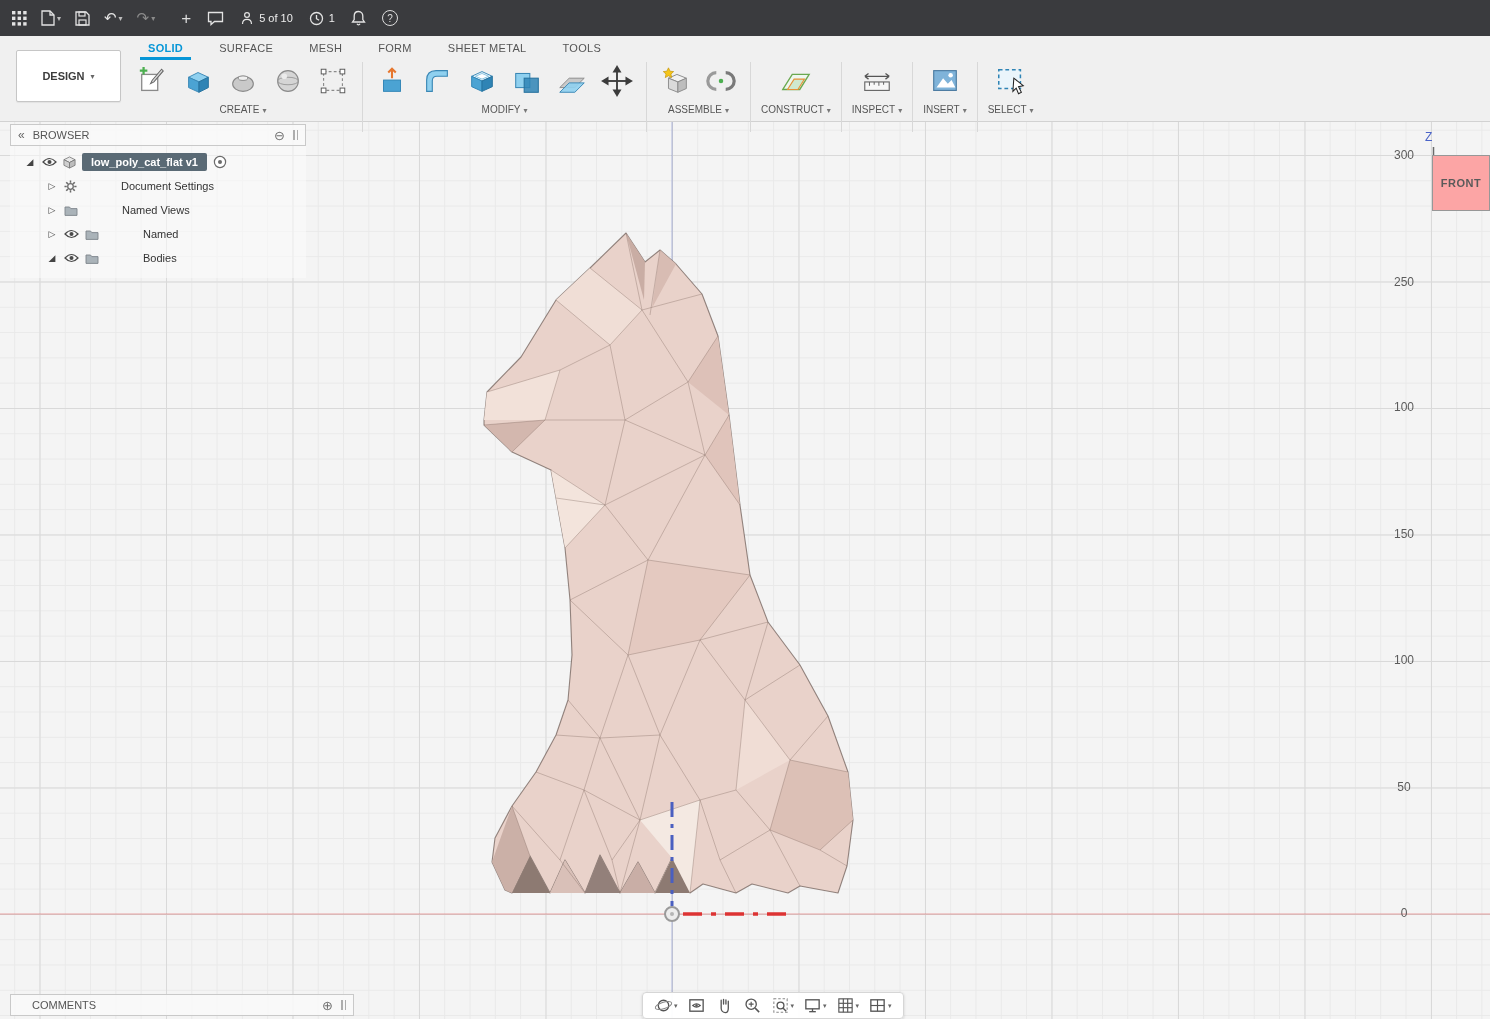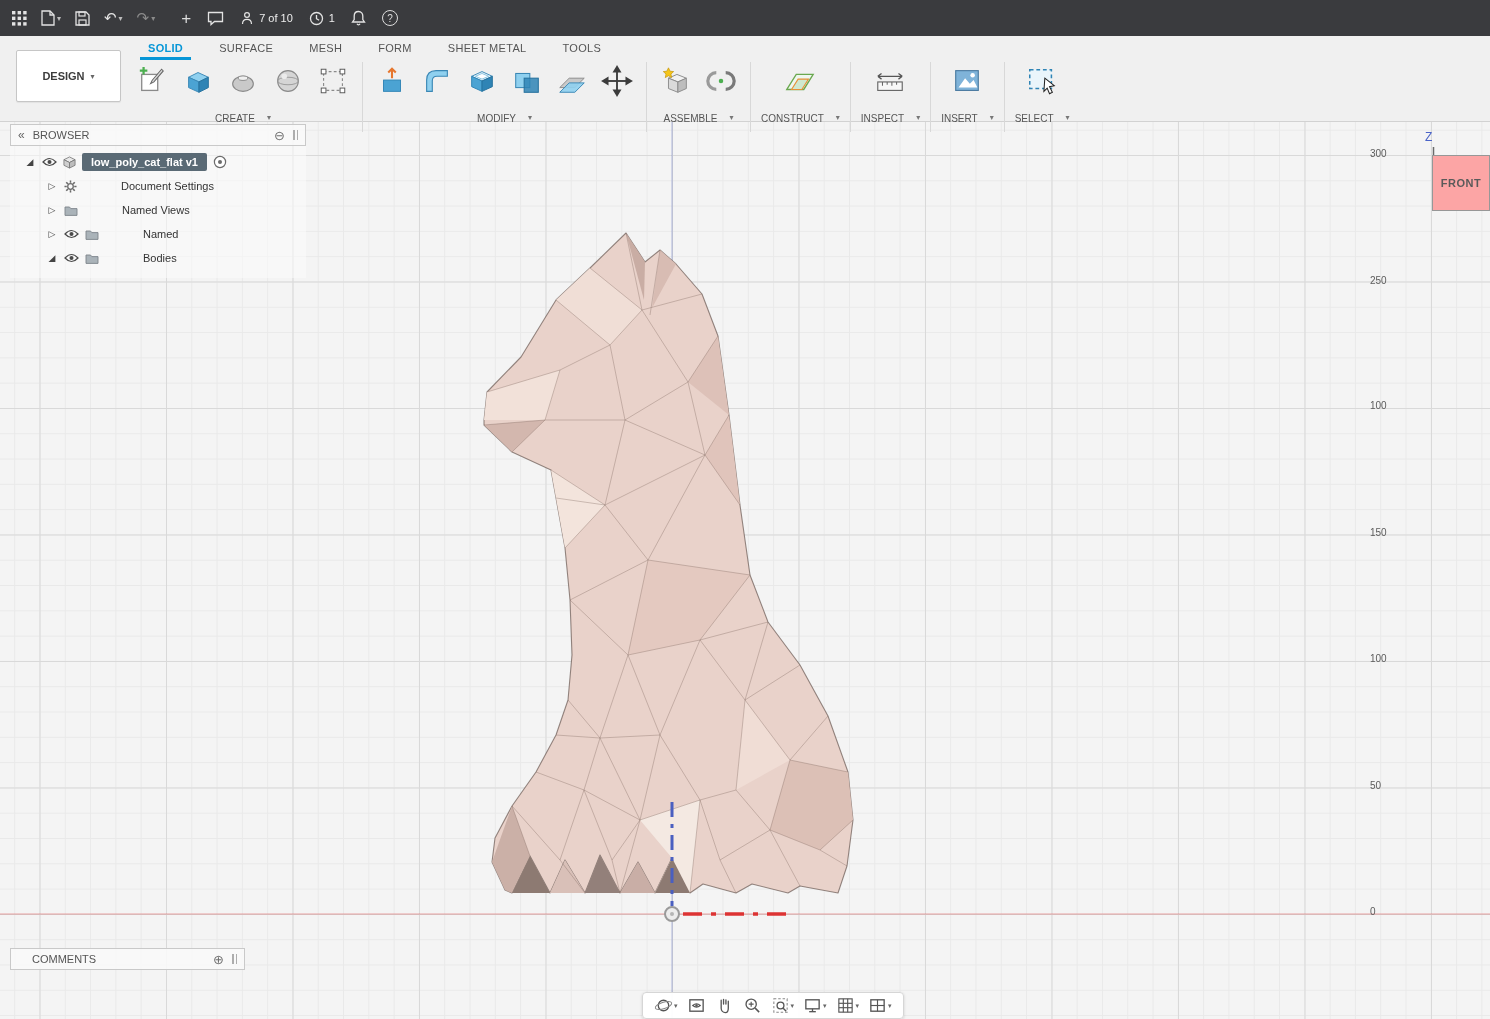--- a/index.html
+++ b/index.html
@@ -24,60 +24,60 @@
   #toolbar { position:absolute; top:36px; left:0; width:100%; height:86px; background:#f0f0f0; border-bottom:1px solid #d2d2d2; z-index:49; }
   .workspace-btn { position:absolute; left:16px; top:14px; width:105px; height:52px; background:#fff; border:1px solid #c6c6c6; border-radius:2px; display:flex; align-items:center; justify-content:center; gap:6px; font-size:11px; font-weight:bold; color:#3c3c3c; cursor:pointer; box-shadow:0 1px 1px rgba(0,0,0,.06); }
   #ribbon { position:absolute; left:124px; top:0; right:0; }
   .ribbon-tabs { display:flex; align-items:center; height:24px; margin-left:6px; }
   .rtab { padding:0 18px; height:24px; line-height:24px; color:#555; letter-spacing:.3px; cursor:pointer; position:relative; font-size:11px; }
   .rtab.active { color:#0696d7; font-weight:bold; }
   .rtab.active::after { content:""; position:absolute; left:10px; right:10px; bottom:0; height:3px; background:#0696d7; }
   .ribbon-groups { display:flex; align-items:flex-start; height:62px; }
   .grp { display:flex; flex-direction:column; align-items:center; padding:0 10px; }
   .grp-icons { display:flex; align-items:center; gap:7px; height:42px; }
-  .grp-label { margin-top:11px; font-size:10px; color:#555; display:flex; align-items:flex-start; gap:12px; cursor:pointer; }
+  .grp-label { margin-top:2px; font-size:10px; color:#555; display:flex; align-items:flex-end; gap:3px; cursor:pointer; }
   .grp-label .c { font-size:8px; color:#777; }
   .ribbon-divider { width:1px; height:70px; background:#d8d8d8; margin-top:2px; }
   .ric { width:38px; height:40px; display:flex; align-items:center; justify-content:center; cursor:pointer; border-radius:2px; }
 
   
   #canvas { position:absolute; top:122px; left:0; width:1490px; height:897px; background:#f4f4f4; z-index:0;
     background-image:
       linear-gradient(#d9d9d9 1px, transparent 1px),
       linear-gradient(90deg,#d9d9d9 1px, transparent 1px),
       linear-gradient(#e9e9e9 1px, transparent 1px),
       linear-gradient(90deg,#e9e9e9 1px, transparent 1px);
     background-size:126.5px 126.5px,126.5px 126.5px,25.3px 25.3px,25.3px 25.3px;
     background-position:39.5px 33px,39.5px 33px,14.2px 7.7px,14.2px 7.7px;
   }
   #scene { position:absolute; top:0; left:0; width:1490px; height:1019px; z-index:1; pointer-events:none; }
   #scene .hit { pointer-events:auto; cursor:pointer; }
 
   
   #ruler { position:absolute; left:1386px; top:0; width:44px; height:1019px; z-index:2; pointer-events:none; }
-  #ruler span { position:absolute; right:16px; width:44px; text-align:left; font-size:10px; color:#5b5b5b; }
+  #ruler span { position:absolute; right:4px; width:44px; text-align:center; font-size:12px; color:#5b5b5b; }
   #axis-z-label { position:absolute; left:1425px; top:130px; color:#4a63c8; font-size:12px; z-index:2; }
   #viewcube { position:absolute; left:1432px; top:155px; width:58px; height:56px; background:#fca5a5; border:1px solid #979797; display:flex; align-items:center; justify-content:center; font-size:11px; font-weight:bold; color:#5a5a5a; letter-spacing:.5px; z-index:2; cursor:pointer; }
 
   
   #browser { position:absolute; left:10px; top:124px; width:296px; z-index:3; }
   .panel-head { height:22px; background:rgba(248,248,248,.92); border:1px solid #c9c9c9; display:flex; align-items:center; gap:8px; padding:0 7px; color:#555; font-size:11px; }
   .panel-head .spacer { flex:1; }
   .grip { display:flex; gap:2px; }
   .grip i { display:block; width:1.5px; height:10px; background:#adadad; }
   .circ-ico { font-size:13px; color:#707070; cursor:pointer; line-height:1; }
   #tree { background:rgba(252,252,252,.55); padding:4px 0 8px 0; }
   .trow { display:flex; align-items:center; height:24px; gap:6px; cursor:pointer; }
   .exp { width:12px; text-align:center; color:#444; font-size:9px; cursor:pointer; }
   .tlabel { font-size:11px; color:#333;padding-left:38px; }
   .tlabel.sel { background:#5a6a75; color:#fff; font-weight:bold; padding:3px 9px; border-radius:2px; }
   .eye, .tico { display:flex; align-items:center; cursor:pointer; }
 
   
-  #comments { position:absolute; left:10px; top:948px; width:235px; z-index:3; }
+  #comments { position:absolute; left:10px; top:994px; width:344px; z-index:3; }
 
   
   #navbar { position:absolute; left:642px; top:992px; height:27px; background:rgba(255,255,255,.96); border:1px solid #d6d6d6; border-radius:4px; box-shadow:0 1px 3px rgba(0,0,0,.15); display:flex; align-items:center; padding:0 8px; gap:3px; z-index:3; }
   .nav-ico { display:flex; align-items:center; gap:1px; padding:2px 3px; cursor:pointer; border-radius:2px; }
   .nav-caret { font-size:7px; color:#666; }
 </style>
 </head>
 <body>
 
 <div id="app">
@@ -186,21 +186,21 @@
       <span class="tb-ico">
         <svg width="17" height="15" viewBox="0 0 17 15">
             <path d="M1.5 1.5 h14 v9 h-8 l-3.5 3 v-3 h-2.5 z" fill="none" stroke="#e3e3e3" stroke-width="1.3"></path>
           </svg>
       </span>
       <span class="tb-badge">
         <svg width="14" height="14" viewBox="0 0 14 14">
             <circle cx="7" cy="4" r="2.4" fill="none" stroke="#e3e3e3" stroke-width="1.2"></circle>
             <path d="M2.5 13 c0-3 2-4.6 4.5-4.6 s4.5 1.6 4.5 4.6" fill="none" stroke="#e3e3e3" stroke-width="1.2"></path>
           </svg>
-        <span>7 of 10</span>
+        <span>5 of 10</span>
       </span>
       <span class="tb-badge">
         <svg width="15" height="15" viewBox="0 0 15 15">
             <circle cx="7.5" cy="7.5" r="6" fill="none" stroke="#e3e3e3" stroke-width="1.3"></circle>
             <path d="M7.5 4 v3.7 l2.6 1.6" fill="none" stroke="#e3e3e3" stroke-width="1.3"></path>
           </svg>
         <span>1</span>
       </span>
       <span class="tb-ico">
         <svg width="15" height="16" viewBox="0 0 15 16">

